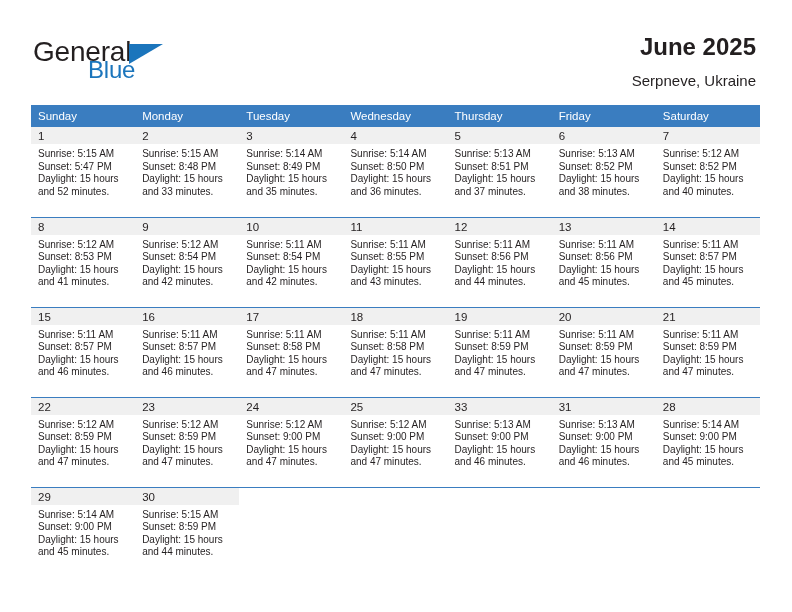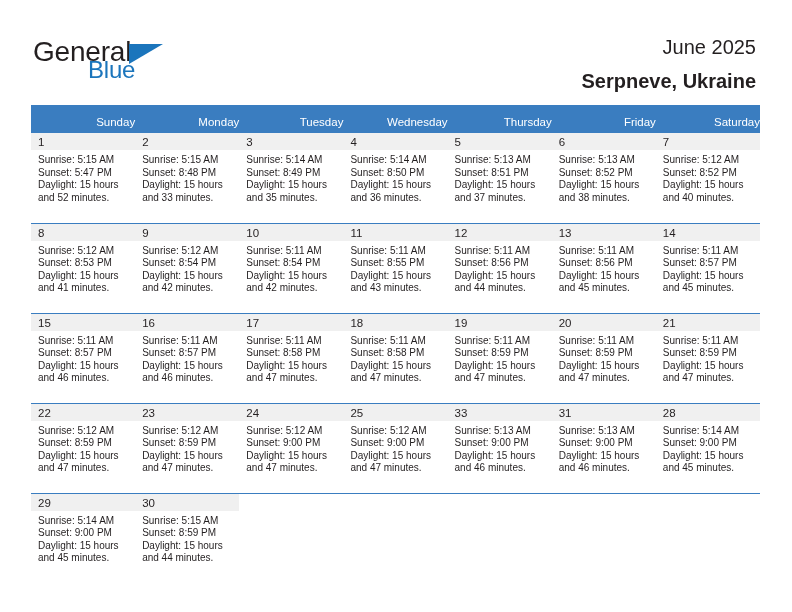--- a/index.html
+++ b/index.html
@@ -64,51 +64,51 @@
     border-bottom: 20px solid transparent;
   }
 
   .title-block {
     position: absolute;
     right: 36px;
     top: 30px;
     text-align: right;
   }
   .cal-title {
-    font-size: 20px;
-    font-weight: normal;
+    font-size: 24px;
+    font-weight: bold;
     color: #231f20;
     line-height: 34px;
     white-space: nowrap;
   }
   .cal-subtitle {
-    font-size: 20px;
-    font-weight: bold;
+    font-size: 15px;
+    font-weight: normal;
     color: #231f20;
     line-height: 22px;
     margin-top: 6px;
     white-space: nowrap;
   }
 
   
   .calendar {
     position: absolute;
     left: 31px;
     top: 105px;
     width: 729px;
     border-collapse: collapse;
     table-layout: fixed;
   }
   .calendar th {
     background: #3a7dc0;
     color: #ffffff;
     font-size: 11.5px;
     font-weight: normal;
-    text-align: right;
-    padding: 11px 0 5px 7px;
+    text-align: left;
+    padding: 5px 0 5px 7px;
     height: 19px;
     vertical-align: middle;
     box-sizing: border-box;
   }
   .calendar td {
     width: 104.14px;
     vertical-align: top;
     padding: 0;
     border-top: 1px solid #3a7dc0;
     background: #ffffff;

